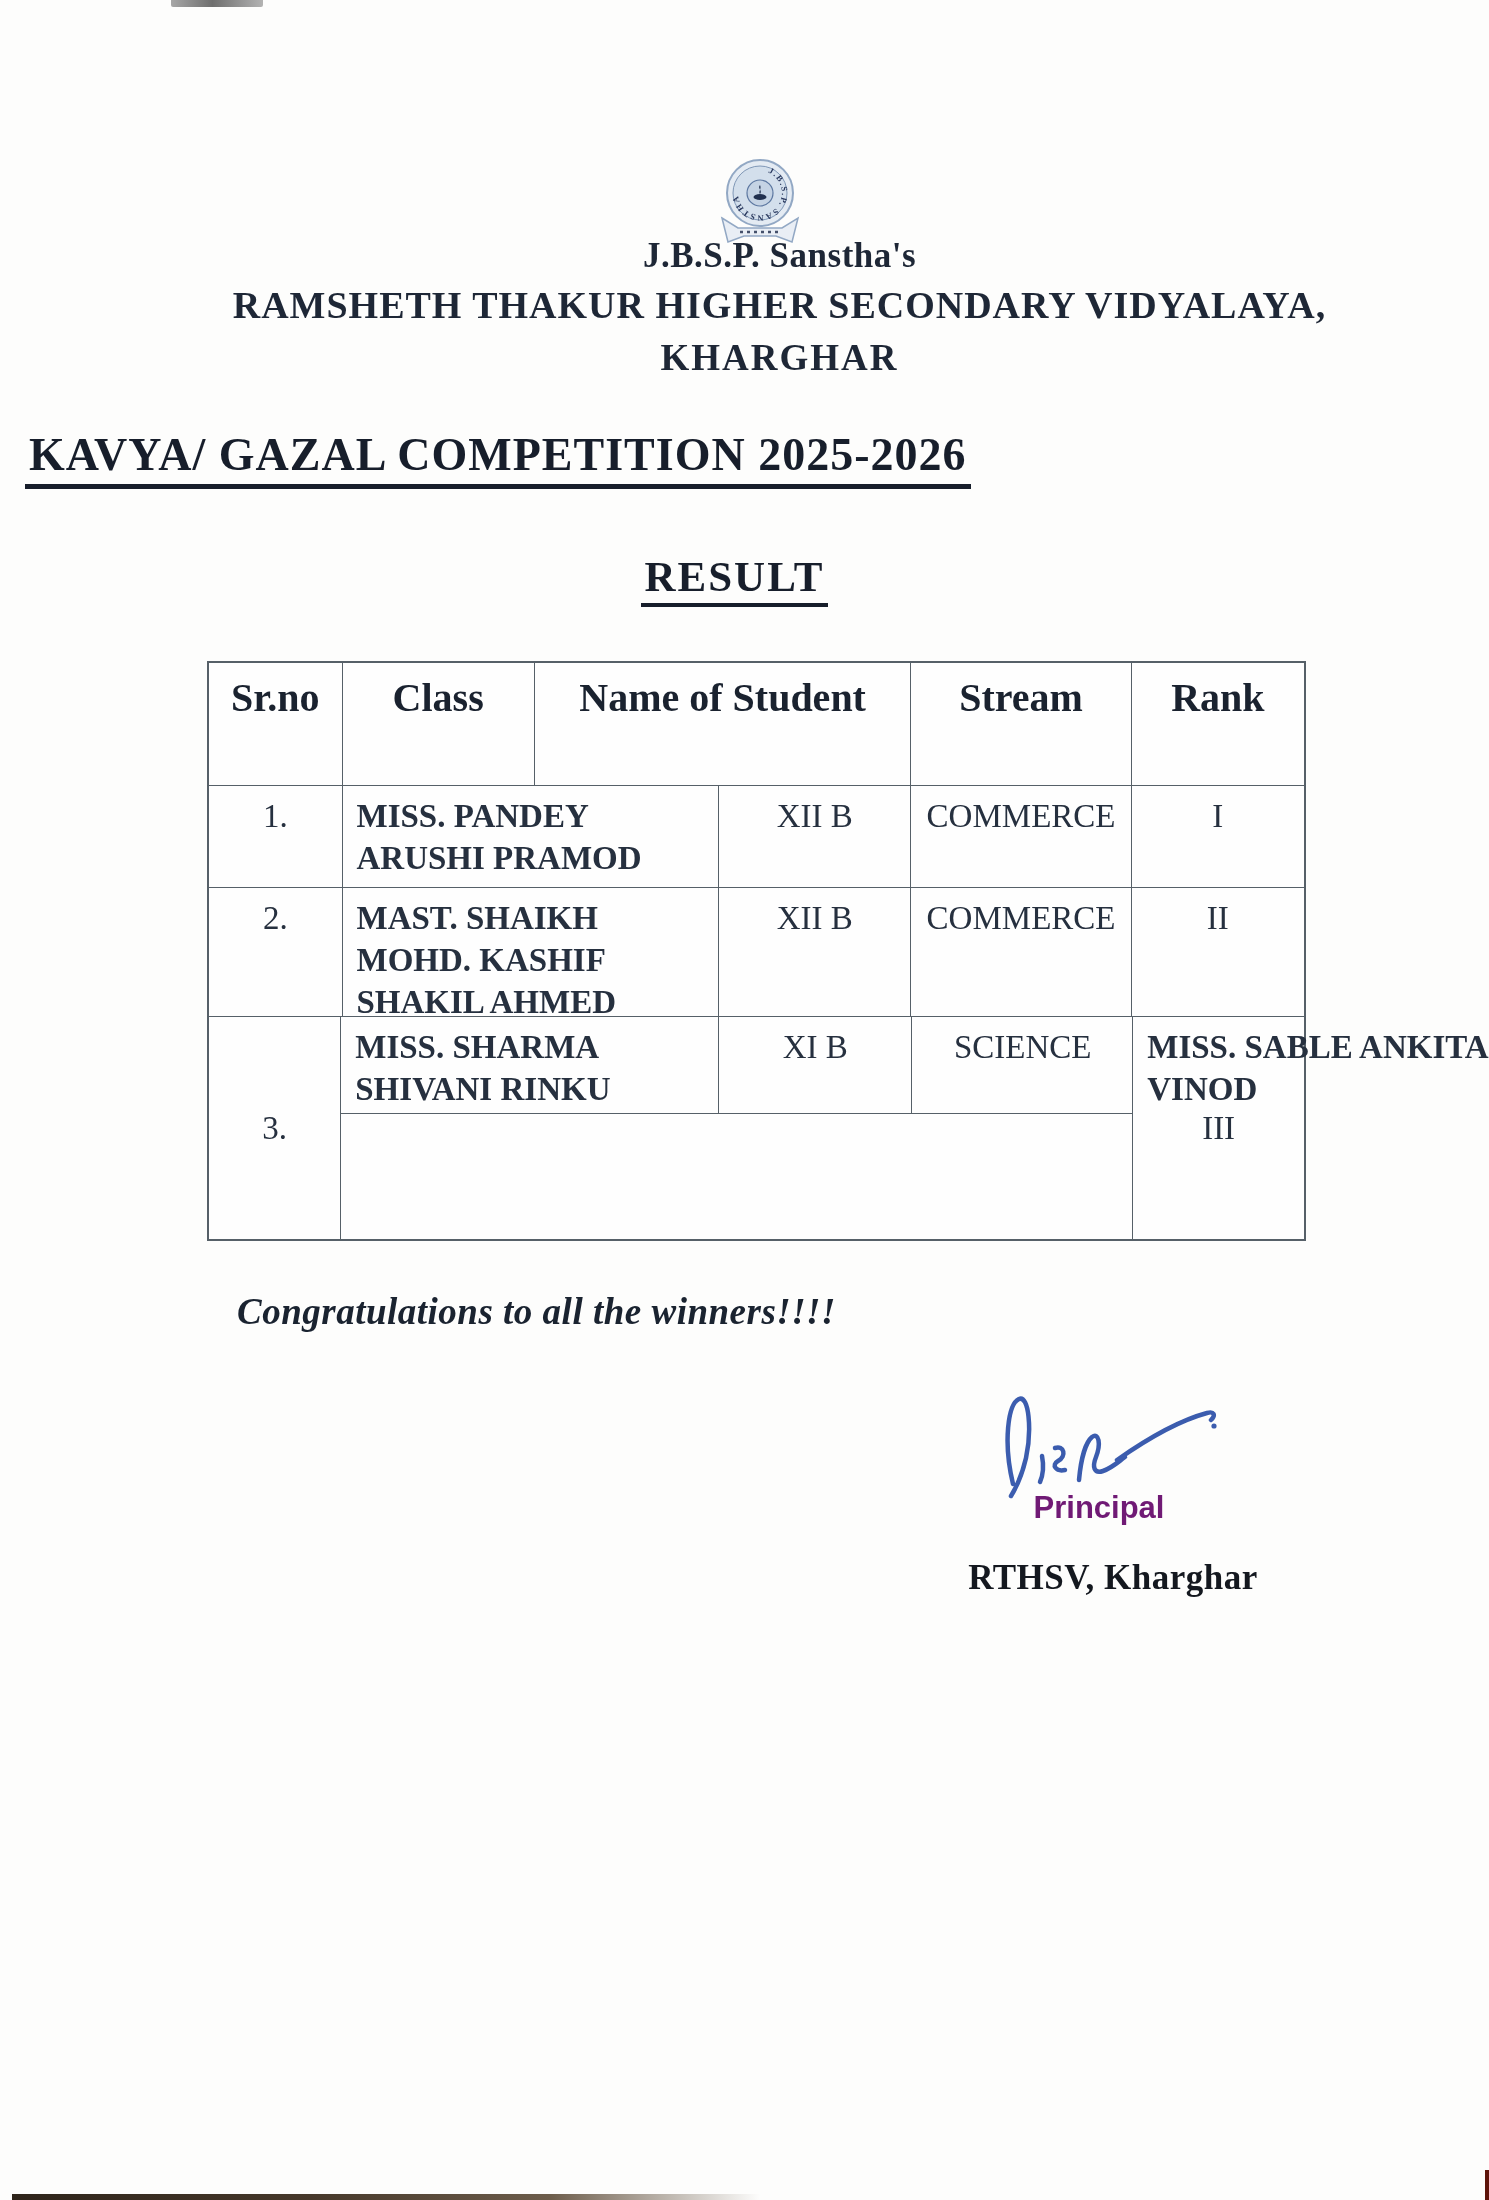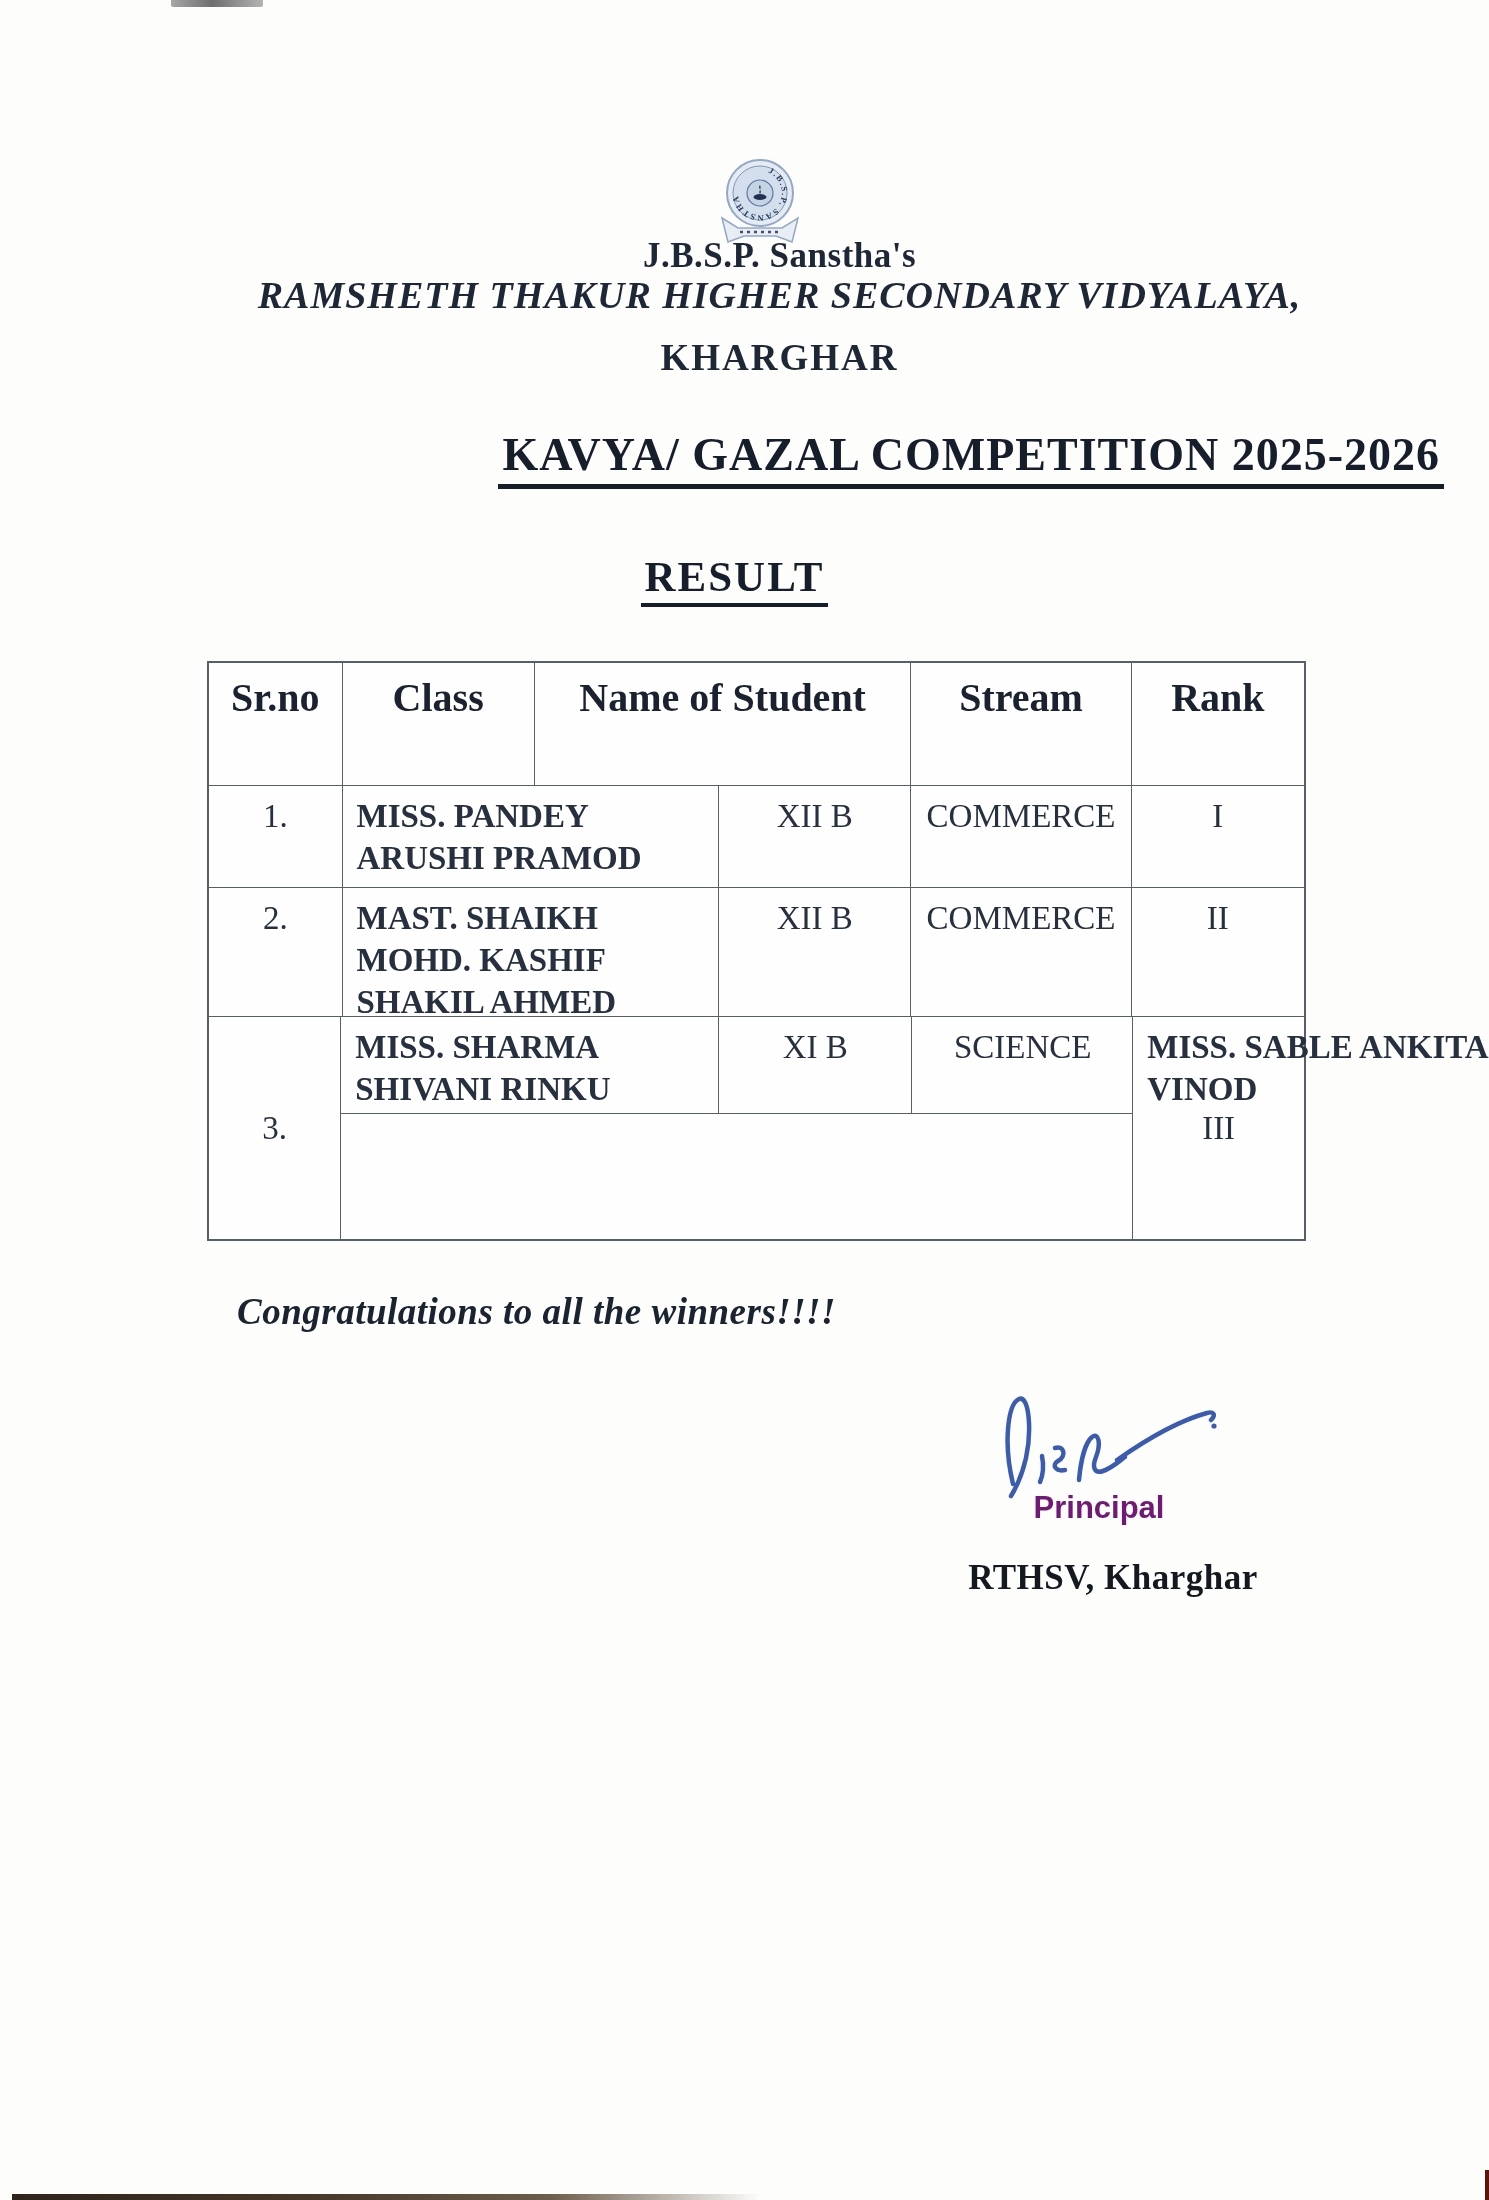--- a/index.html
+++ b/index.html
@@ -26,29 +26,29 @@
     position:absolute;right:0;bottom:0;width:4px;height:30px;
     background:#5d1309;
   }
   
   .seal{position:absolute;left:706px;top:156px;width:108px;height:92px;}
   .org-line{
     position:absolute;left:70px;top:236px;width:1419px;
     text-align:center;font-size:35px;font-weight:bold;letter-spacing:.5px;
   }
   .school-line{
-    position:absolute;left:70px;top:273px;width:1419px;
-    text-align:center;font-size:38px;font-weight:bold;letter-spacing:1px;font-style:italic;
+    position:absolute;left:70px;top:283px;width:1419px;
+    text-align:center;font-size:38px;font-weight:bold;letter-spacing:1px;
   }
   .location-line{
     position:absolute;left:70px;top:336px;width:1419px;
     text-align:center;font-size:37px;font-weight:bold;letter-spacing:2px;
   }
   .title-line{
-    position:absolute;left:25px;top:428px;width:1419px;text-align:right;
+    position:absolute;left:25px;top:428px;width:1419px;text-align:left;
   }
   .title-line span{
     display:inline-block;font-size:46px;font-weight:bold;letter-spacing:1px;
     border-bottom:5px solid #171e2b;padding:0 4px 3px 4px;color:#171e2b;
   }
   .result-line{
     position:absolute;left:25px;top:552px;width:1419px;text-align:center;
   }
   .result-line span{
     display:inline-block;font-size:43px;font-weight:bold;letter-spacing:2px;

